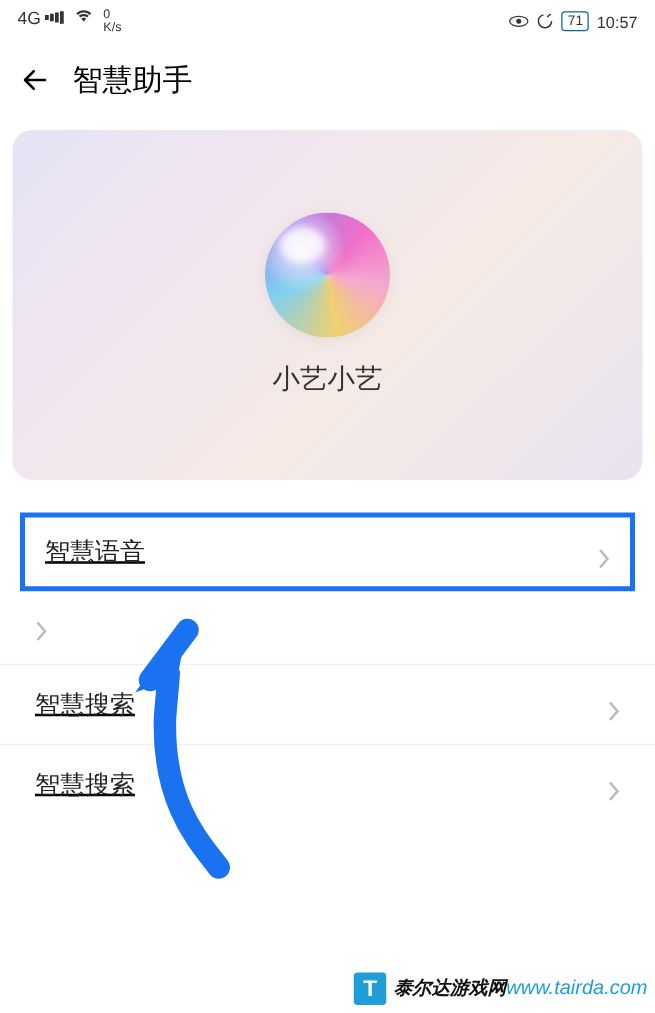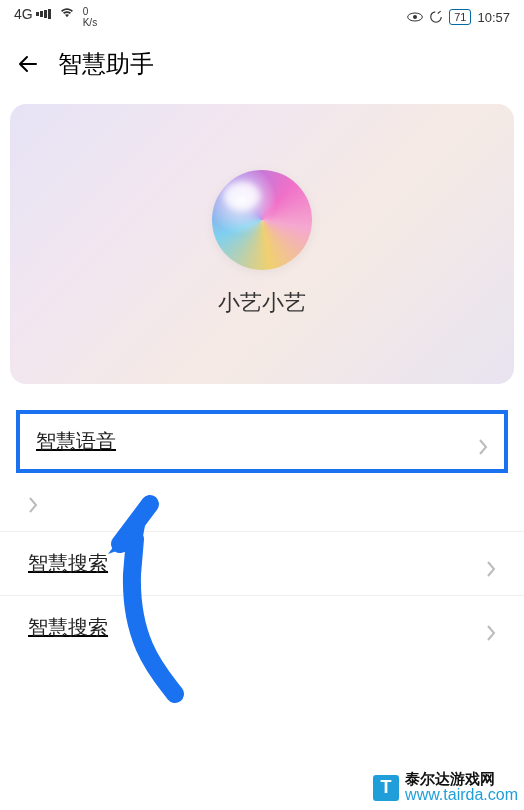--- a/index.html
+++ b/index.html
@@ -103,21 +103,21 @@
       padding: 2px 6px 2px 2px;
     }
     .wm-logo {
       width: 26px; height: 26px;
       background: #1f9ed9;
       font-weight: 900; color: #fff;
       display: flex; align-items: center; justify-content: center;
       border-radius: 3px;
       font-size: 18px;
     }
-    .wm-text { display:flex; flex-direction:column; line-height:1.05; }
+    .wm-text { display:flex; flex-direction:row; line-height:1.05;font-style:italic; }
     .wm-cn { font-size: 15px; font-weight: 700; color:#111; }
     .wm-url { font-size: 16px; color:#1f9ed9; }
   </style>
 </head>
 <body>
 
 <div class="status-bar">
   <div class="status-left">
     <span class="signal">
       <span class="signal-label">4G</span>

